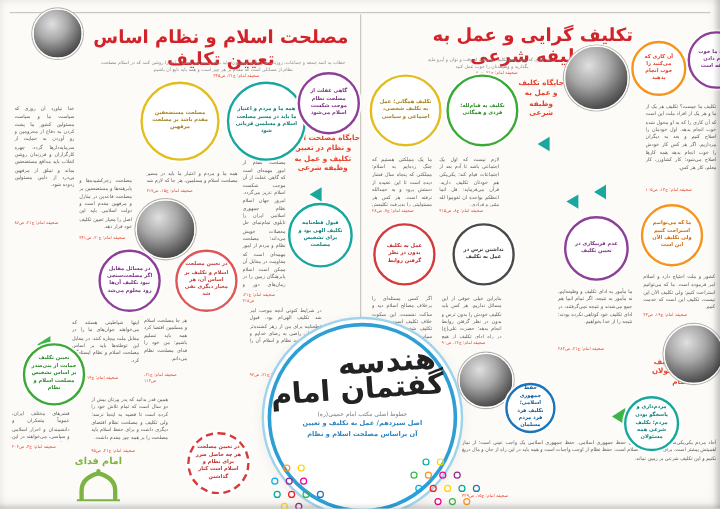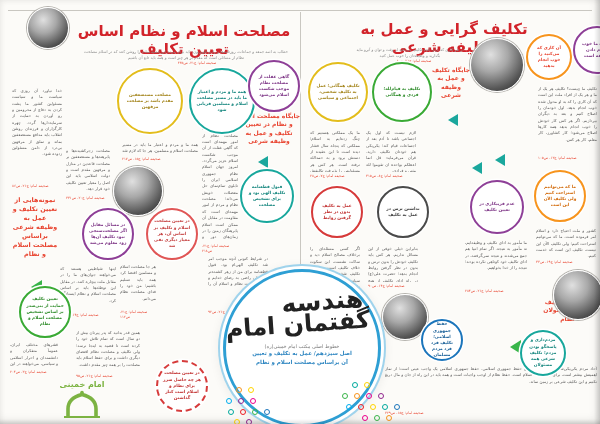--- a/index.html
+++ b/index.html
@@ -66,21 +66,20 @@
     </div>
 
   <div class="photo" style="left:113px;top:166px;width:48px;height:48px;"></div>
   <div class="circ" style="left:82px;top:208px;width:52px;height:52px;border-color:#8e3f97;color:#7c3385;">
       <span>در مسائل مقابل اگر مصلحت‌سنجی نبود تکلیف آن‌ها زود معلوم می‌شد</span>
     </div>
   <div class="circ" style="left:146px;top:208px;width:52px;height:52px;border-color:#e05656;color:#c43f3f;">
       <span>در تعیین مصلحت اسلام و تکلیف بر اساس آن، هر معیار دیگری نفی شد</span>
     </div>
 
-  <div class="heading" style="left:12px;top:196px;width:46px;font-size:6.4px;">نمونه‌هایی از تعیین تکلیف و عمل به وظیفه شرعی براساس مصلحت اسلام و نظام</div>
   <div class="arrow green" style="left:24px;top:280px;"></div>
   <div class="circ" style="left:19px;top:286px;width:52px;height:52px;border-color:#3aaa35;color:#2f8c2b;">
       <span>تعیین تکلیف حمایت از بنی‌صدر بر اساس تشخیص مصلحت اسلام و نظام</span>
     </div>
   <div class="circ dashed" style="left:156px;top:360px;width:52px;height:52px;border-color:#d63a3a;color:#c13030;">
       <span>در تعیین مصلحت هر چه حاصل ضرر برای نظام و اسلام است کنار گذاشتن</span>
     </div>
 
   <div class="para" style="left:12px;top:88px;width:50px;">
       <span class="txt" style="height:94px;">خدا نیاورد آن روزی که سیاست ما و سیاست مسئولین کشور ما پشت کردن به دفاع از محرومین و رو آوردن به حمایت از سرمایه‌دارها گردد. چهره کارگزاران و فرزندان روشن انقلاب باید مدافع مستضعفین بماند و تملق از مرفهین بی‌درد از دامن مسئولین زدوده شود.</span>
@@ -113,21 +112,21 @@
   <div class="para" style="left:76px;top:330px;width:64px;">
       <span class="txt" style="height:42px;">همین قدر بدانید که پدر پیرتان بیش از دو سال است که تمام تلاش خود را کرده است تا قضیه به اینجا نرسد؛ ولی تکلیف و مصلحت نظام اقتضای دیگری داشت و برای حفظ اسلام باید مصلحت را بر همه چیز مقدم داشت.</span>
       <em class="cite">صحیفه امام؛ ج۲۱، ص۹۵</em>
     </div>
   <div class="para" style="left:208px;top:256px;width:60px;">
       <span class="txt" style="height:52px;">در شرایط کنونی آنچه موجب امر شد تکلیف الهی‌ام بود. قبول قطعنامه برای من از زهر کشنده‌تر بود؛ ولی راضی به رضای خدایم و برای مصلحت نظام و اسلام آن را پذیرفتم.</span>
       <em class="cite">صحیفه امام؛ ج۲۱، ص۹۲</em>
     </div>
 
   <div class="logo">
-    <span class="logo-label">امام خمینی</span>
+    <span class="logo-label">امام فدای</span>
     <svg width="40" height="28" viewBox="0 0 40 28">
       <circle cx="20" cy="2.6" r="1.8" fill="#7cb342"></circle>
       <path d="M6 27 V19 Q6 8 20 4.5 Q34 8 34 19 V27" fill="none" stroke="#7cb342" stroke-width="3.6"></path>
       <path d="M2 27 H38" stroke="#7cb342" stroke-width="2"></path>
     </svg>
   </div>
 
   <div class="page-title" style="left:346px;top:20px;width:196px;">تکلیف گرایی و عمل به وظیفه شرعی</div>
   <div class="sub" style="left:356px;top:47px;width:108px;">در هر کاری که برای آنچه تکلیف می‌دانید از وقت و توان و آبرو مایه بگذارید و وظیفه‌تان را خوب عمل کنید</div>
   <div class="cite-line" style="left:384px;top:59px;width:60px;">صحیفه امام؛ ج۲۱، ص۸</div>

